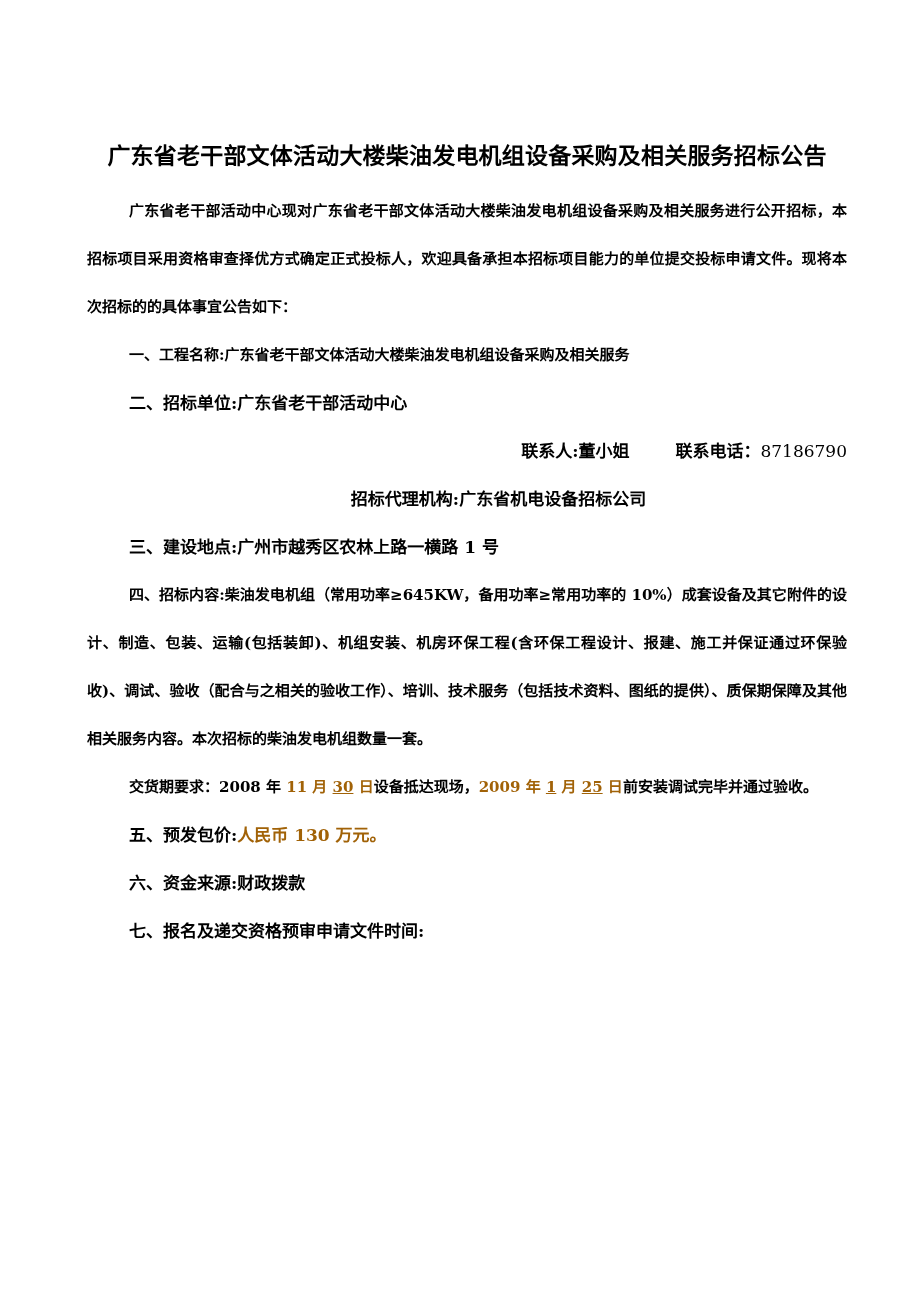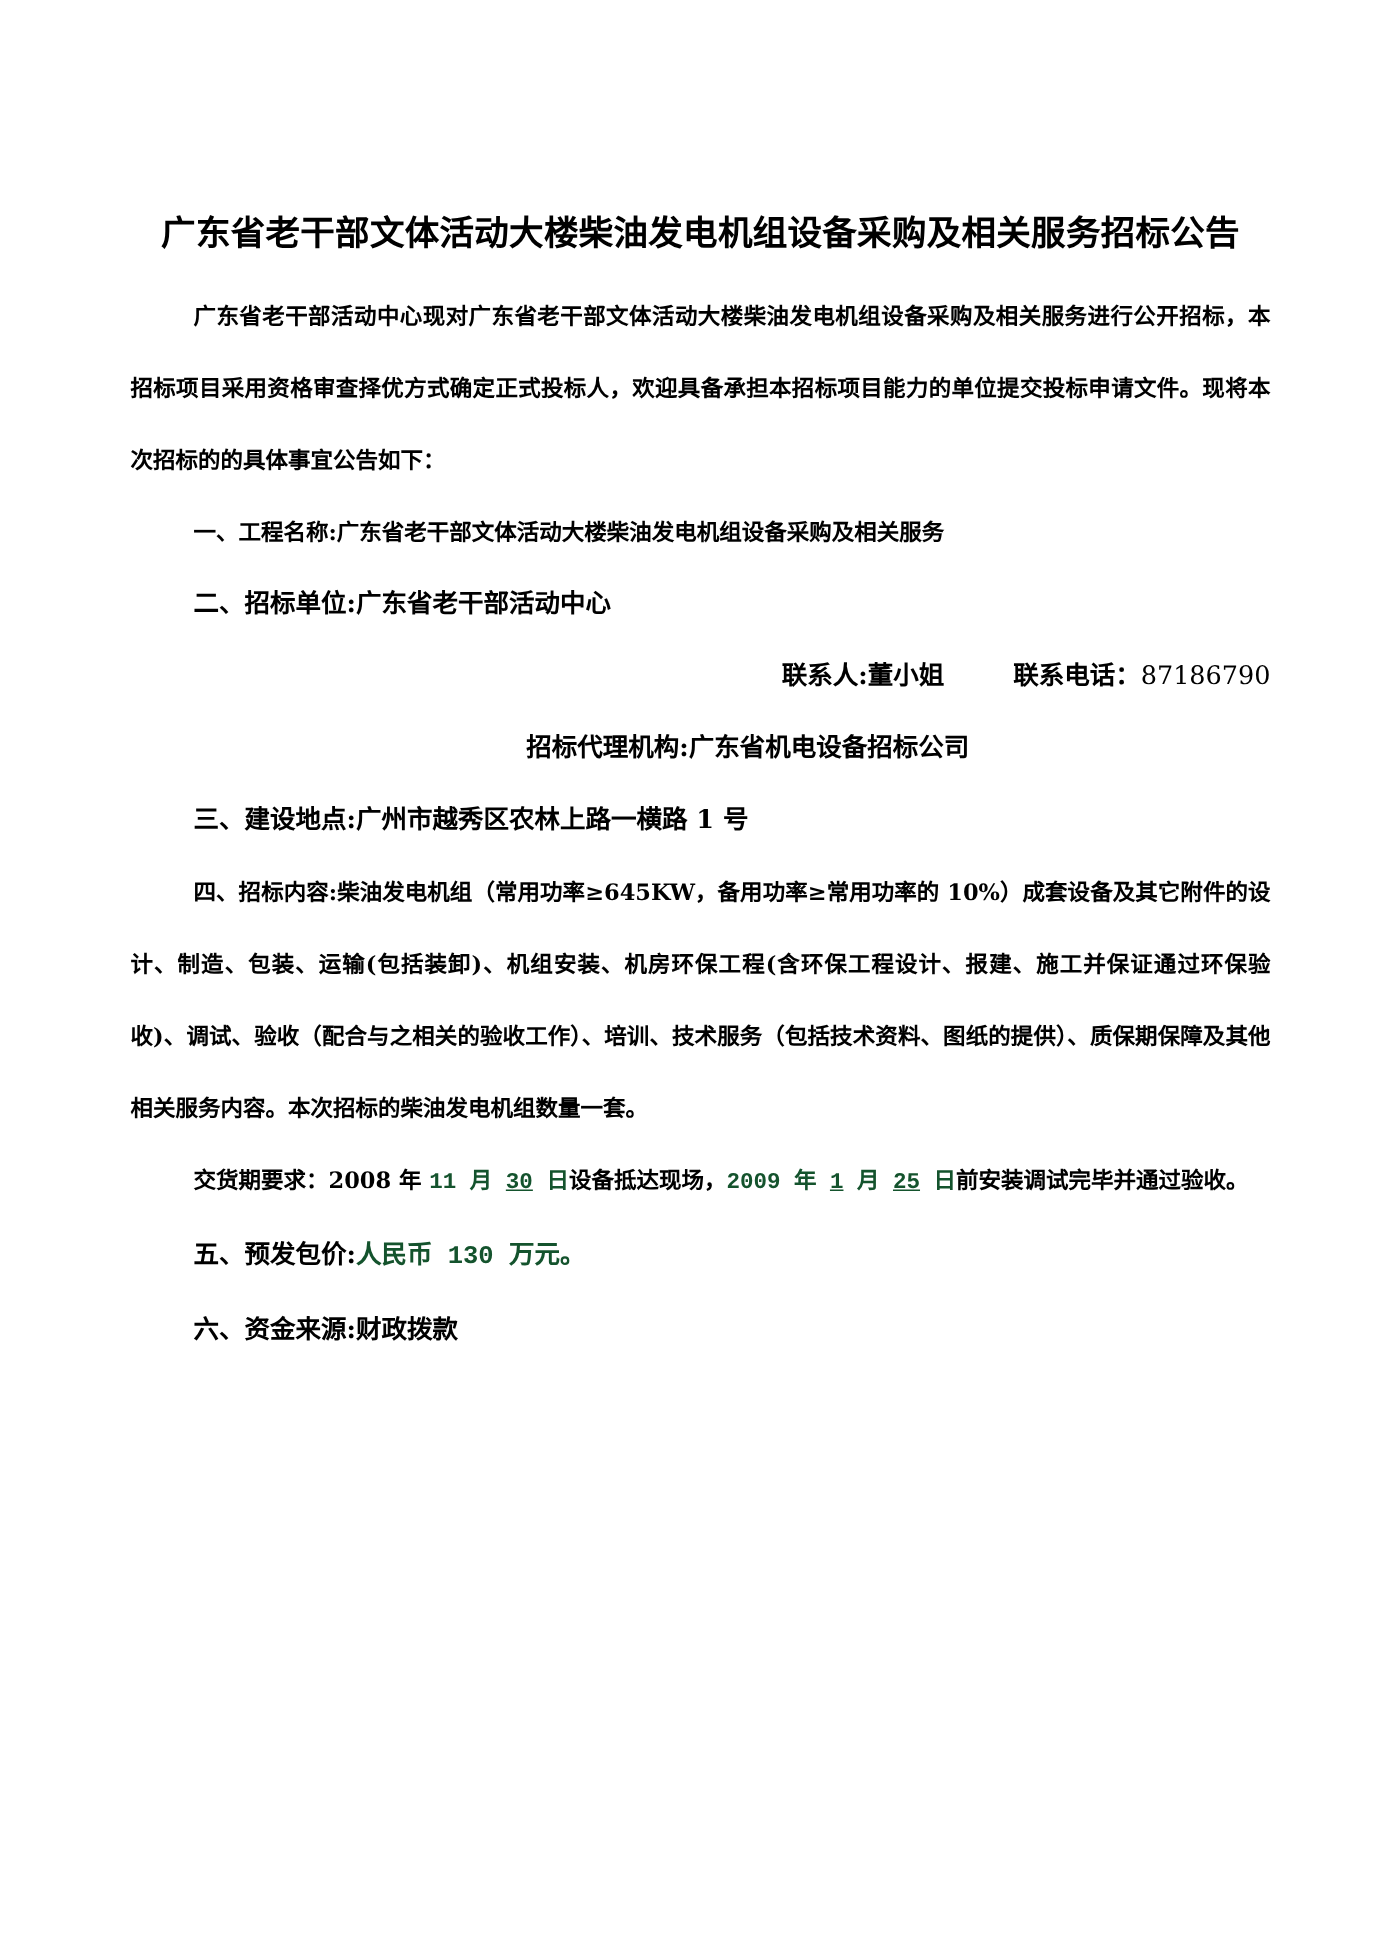--- a/index.html
+++ b/index.html
@@ -67,21 +67,21 @@
     margin: 0;
     white-space: nowrap;
   }
   .line.bold { font-weight: bold; }
   .pad-1 { padding-left: 21px; text-align: right; }
   .pad-2 { padding-left: 42px; }
   .pad-3 { padding-left: 63px; text-align: center; }
   .pad-4 { padding-left: 84px; }
 
   
-  .red { color: #14532d; font-family: Liberation Mono, monospace; }
+  .red { color: #a16207; }
   .u   { text-decoration: underline; }
   .sp  { display: inline-block; width: 46px; }
   .sp-sm { display: inline-block; width: 30px; }
   .nobold { font-weight: normal; }
 </style>
 </head>
 <body>
 
 <div class="page">
   <div class="doc-body">
@@ -121,15 +121,18 @@
     </p>
 
     <p class="line bold pad-2">
       <span>五、</span><span>预发包价:</span><span class="red">人民币 130 万元。</span>
     </p>
 
     <p class="line bold pad-2">
       <span>六、</span><span>资金来源:</span><span>财政拨款</span>
     </p>
 
+    <p class="line bold pad-2">
+      <span>七、</span><span>报名及递交资格预审申请文件时间:</span>
+    </p>
 
   </div>
 </div>
 
 </body></html>

